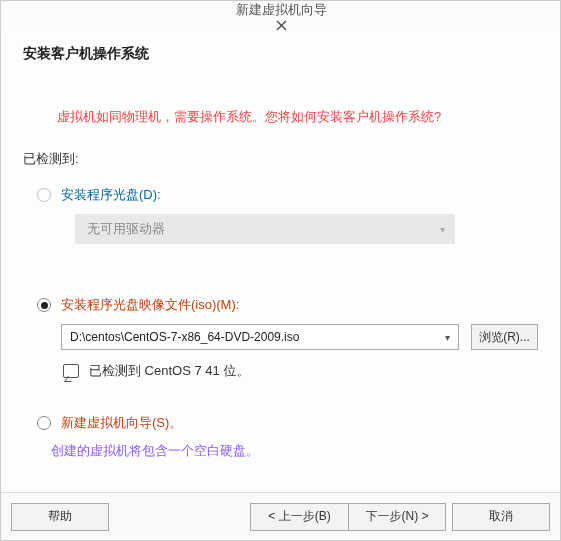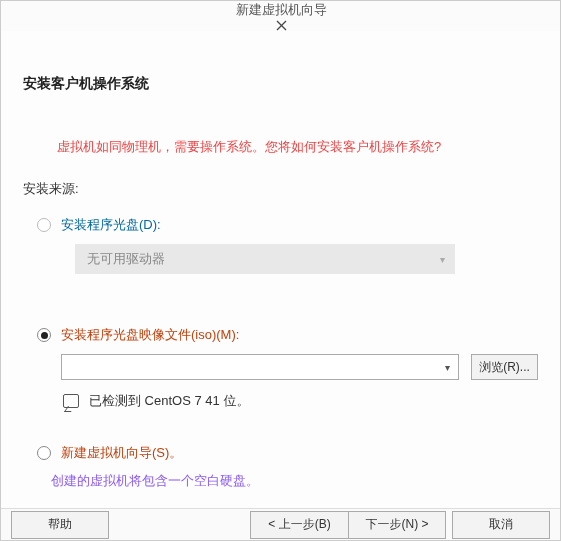--- a/index.html
+++ b/index.html
@@ -2,21 +2,21 @@
 <html><head>
 <meta charset="utf-8">
 <style>
   * { box-sizing: border-box; margin: 0; padding: 0; }
   html, body { width: 561px; height: 541px; font-family: "Microsoft YaHei", "Segoe UI", sans-serif; font-size: 12px; color: #333; background: #fdfdfd; overflow: hidden; }
   .window { width: 561px; height: 541px; display: flex; flex-direction: column; border: 1px solid #ccc; }
   .titlebar { height: 30px; display: flex; align-items: center; justify-content: space-between; padding: 0 8px 0 10px; background: #fbfbfb; flex-direction: column; }
   .titlebar .title { font-size: 13px; color: #555; }
   .close-x { width: 40px; height: 28px; display: flex; align-items: center; justify-content: center; color: #444; font-size: 15px; }
   .header { padding: 14px 22px 4px 22px; }
-  .header .heading { font-size: 14px; font-weight: bold; color: #222; margin-bottom: 6px; margin-top: 30px; }
+  .header .heading { font-size: 14px; font-weight: bold; color: #222; margin-bottom: 6px; }
   .header .subheading { font-size: 13px; color: #ef4444; margin-left: 34px; margin-top: 45px; }
   .body { flex: 1; padding: 20px 22px 0 22px; }
   .source-label { font-size: 13px; color: #333; margin-bottom: 18px; }
   .option { margin: 0 0 18px 14px; }
   .option-row { display: flex; align-items: center; gap: 10px; font-size: 13px; color: #c2410c; }
   .option.disabled .option-row { color: #0369a1; }
   .radio { width: 14px; height: 14px; border: 1.5px solid #888; border-radius: 50%; background: #fff; display: inline-flex; align-items: center; justify-content: center; flex-shrink: 0; }
   .option.disabled .radio { border-color: #bbb; }
   .radio.checked::after { content: ""; width: 7px; height: 7px; border-radius: 50%; background: #222; display: block; }
   .dropdown-disabled { margin: 10px 0 16px 38px; width: 380px; height: 30px; background: #e8e8e8; color: #888; display: flex; align-items: center; padding: 0 12px; font-size: 13px; position: relative; }
@@ -50,21 +50,21 @@
         </svg>
     </div>
   </div>
 
   <div class="header">
     <div class="heading">安装客户机操作系统</div>
     <div class="subheading">虚拟机如同物理机，需要操作系统。您将如何安装客户机操作系统?</div>
   </div>
 
   <div class="body">
-    <div class="source-label">安装来源:</div>
+    <div class="source-label">已检测到:</div>
 
     <div class="option disabled">
       <div class="option-row">
         <span class="radio"></span>
         <span>安装程序光盘(D):</span>
       </div>
       <div class="dropdown-disabled">
         <span>无可用驱动器</span>
         <span class="chev">▾</span>
       </div>
@@ -72,20 +72,21 @@
 
     <div style="height:34px"></div>
 
     <div class="option">
       <div class="option-row">
         <span class="radio checked"></span>
         <span>安装程序光盘映像文件(iso)(M):</span>
       </div>
       <div class="iso-row">
         <div class="combo">
+          <span>D:\centos\CentOS-7-x86_64-DVD-2009.iso</span>
           <span class="chev">▾</span>
         </div>
         <div class="browse-btn">
           <span>浏览(R)...</span>
         </div>
       </div>
       <div class="detect-row">
         <span class="detect-icon"></span>
         <span>已检测到 CentOS 7 41 位。</span>
       </div>

